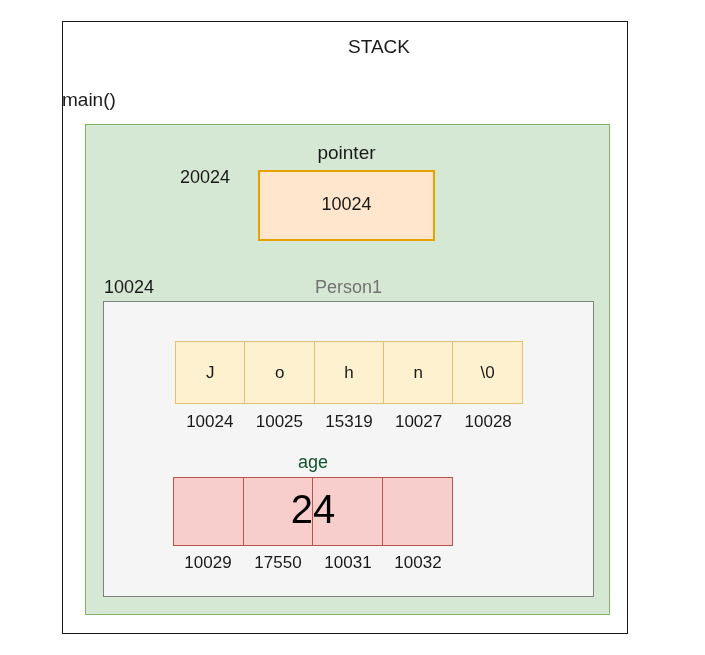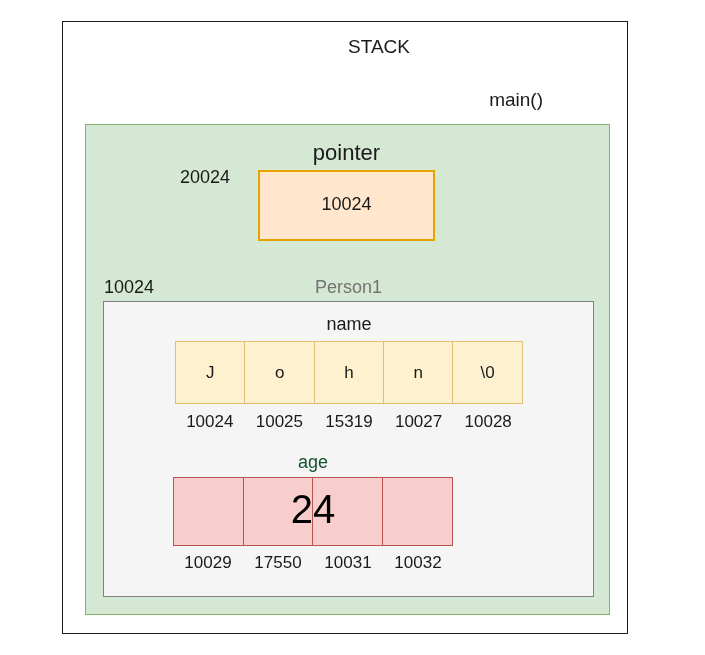--- a/index.html
+++ b/index.html
@@ -44,21 +44,21 @@
     font-size: 19px;
     line-height: 24px;
     color: #1a1a1a;
   }
 
   .main-title {
     position: absolute;
     left: 62px;
     top: 88px;
     width: 481px;
-    text-align: right;
+    text-align: left;
     font-size: 19px;
     line-height: 24px;
     color: #1a1a1a;
   }
 
   
   .green-frame {
     position: absolute;
     left: 85px;
     top: 124px;
@@ -69,21 +69,21 @@
     box-sizing: border-box;
   }
 
   
   .pointer-title {
     position: absolute;
     left: 258px;
     top: 142px;
     width: 177px;
     text-align: center;
-    font-size: 22px;
+    font-size: 19px;
     line-height: 22px;
     color: #1a1a1a;
   }
 
   .pointer-addr {
     position: absolute;
     left: 180px;
     top: 166px;
     width: 74px;
     text-align: left;
@@ -265,21 +265,20 @@
 
   <div class="pointer-title">pointer</div>
   <div class="pointer-addr">20024</div>
   <div class="pointer-box"></div>
   <div class="pointer-value">10024</div>
 
   <div class="person-addr">10024</div>
   <div class="person-title">Person1</div>
   <div class="person-frame"></div>
 
-  <div class="name-title">name</div>
   <div class="name-row">
     <div class="name-cell">J</div>
     <div class="name-cell">o</div>
     <div class="name-cell">h</div>
     <div class="name-cell">n</div>
     <div class="name-cell">\0</div>
   </div>
   <div class="name-addr-row">
     <div class="name-addr">10024</div>
     <div class="name-addr">10025</div>

